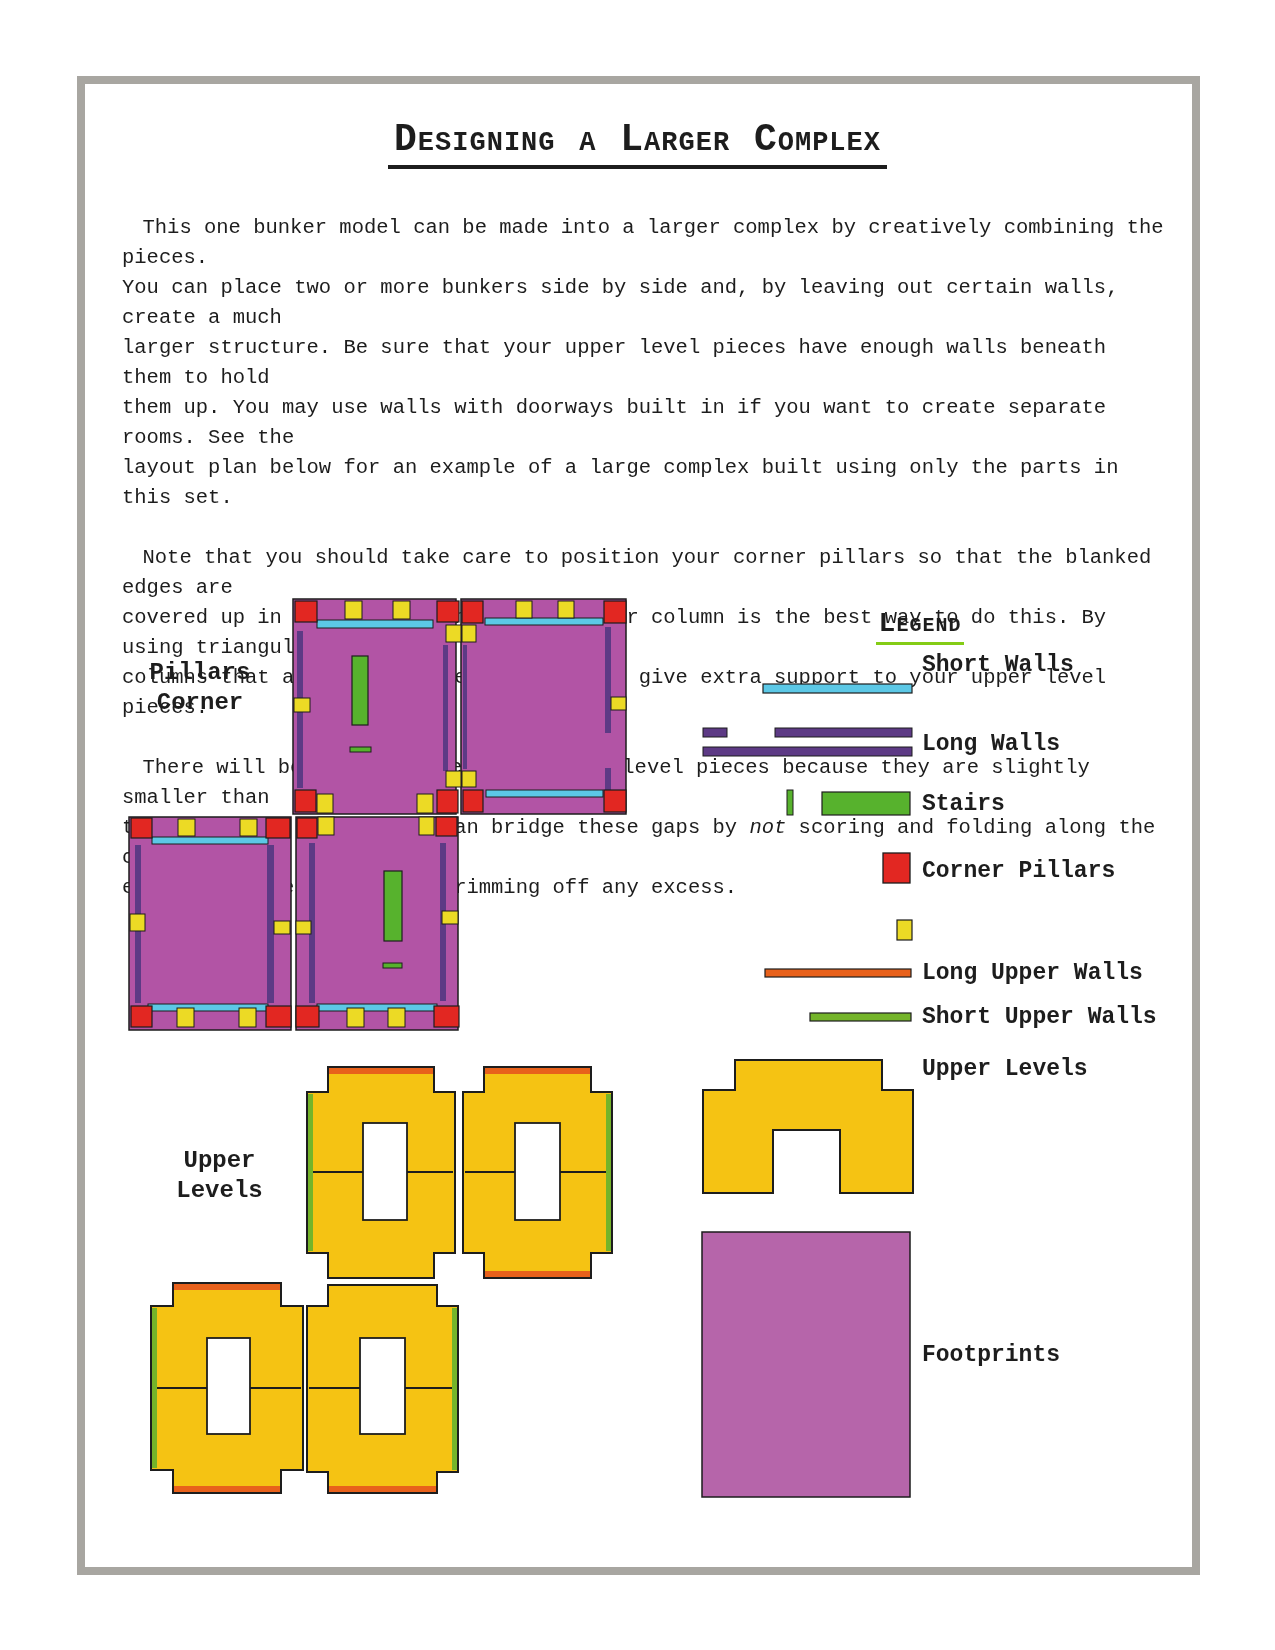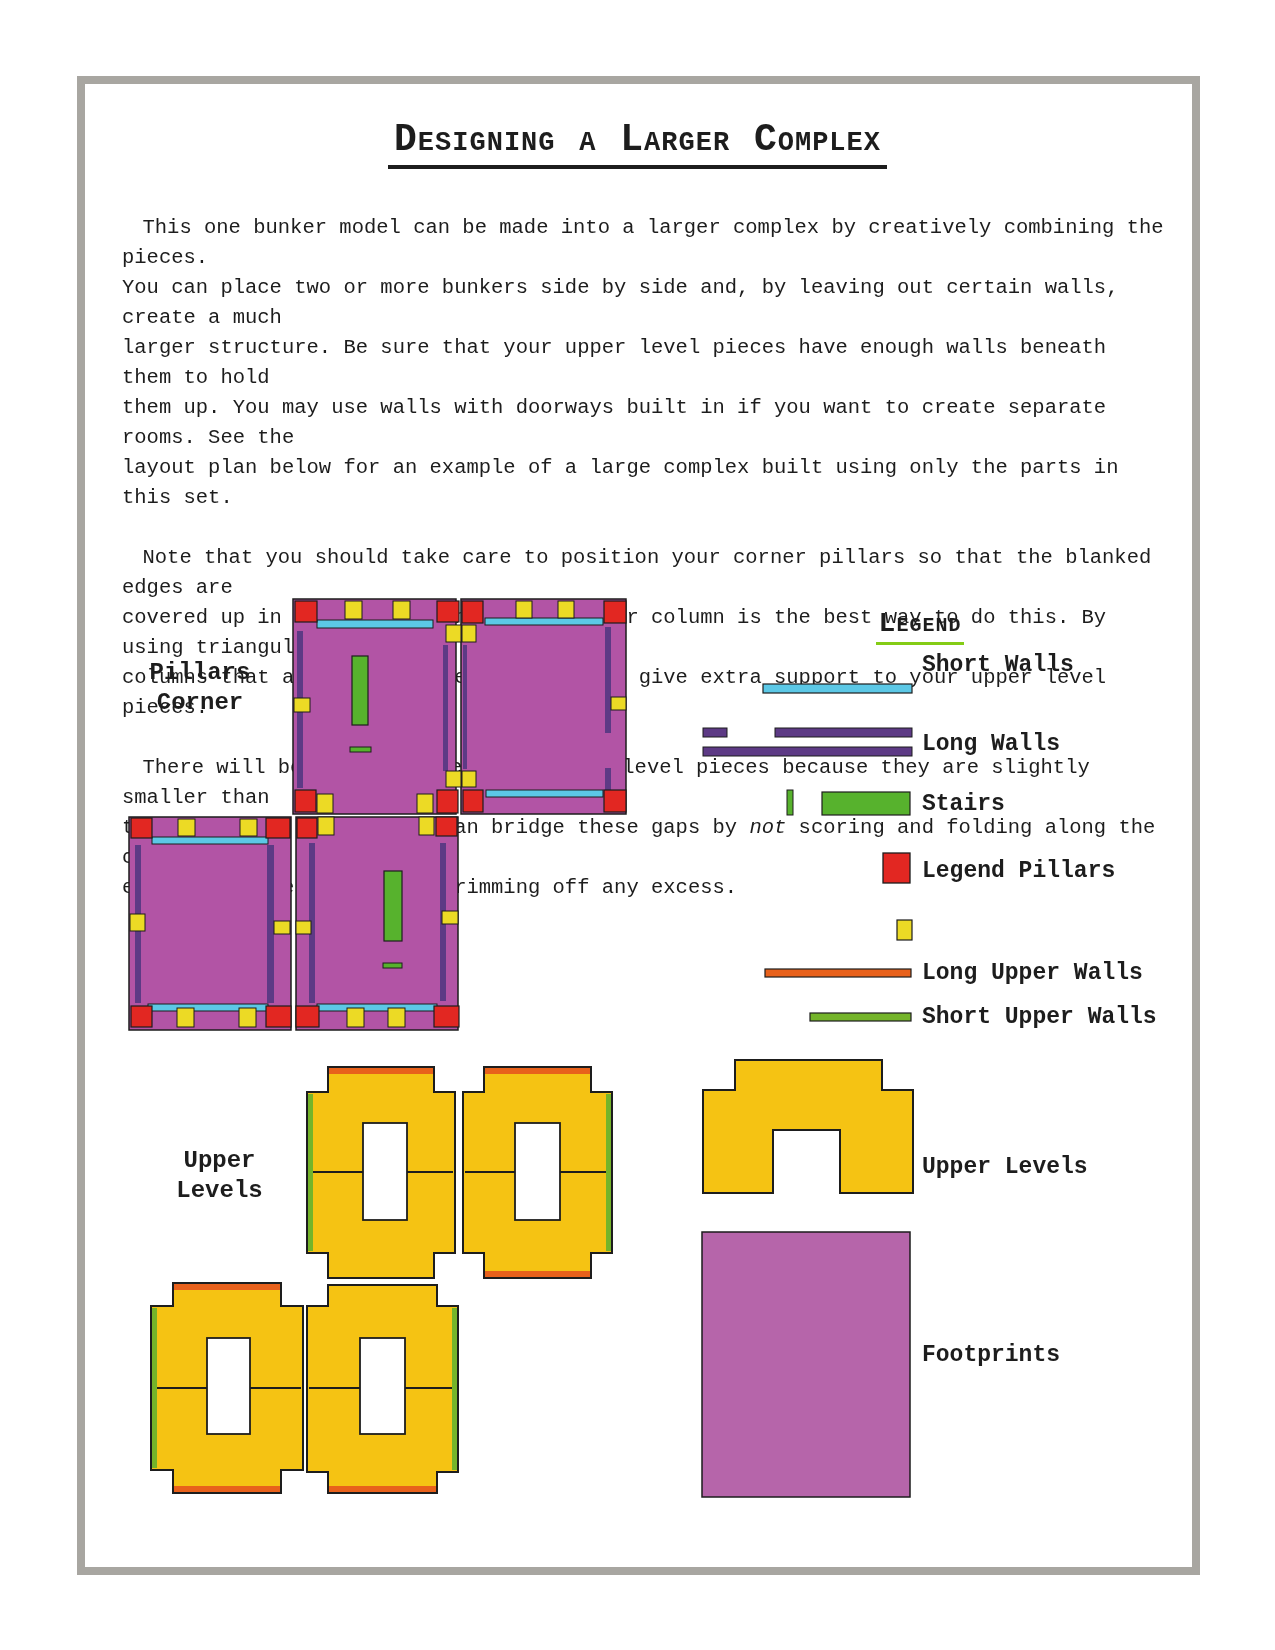--- a/index.html
+++ b/index.html
@@ -157,19 +157,19 @@
   <div class="lbl center" style="left:162px;top:1146px;width:115px;font-size:24px;">
     <div>Upper</div>
     <div>Levels</div>
   </div>
 
   <h2 class="legend-heading"><span>Legend</span></h2>
 
   <div class="lbl" style="left:922px;top:650px;">Short Walls</div>
   <div class="lbl" style="left:922px;top:729px;">Long Walls</div>
   <div class="lbl" style="left:922px;top:789px;">Stairs</div>
-  <div class="lbl" style="left:922px;top:856px;">Legend Pillars</div>
+  <div class="lbl" style="left:922px;top:856px;">Corner Pillars</div>
   <div class="lbl" style="left:922px;top:958px;">Long Upper Walls</div>
   <div class="lbl" style="left:922px;top:1002px;">Short Upper Walls</div>
-  <div class="lbl" style="left:922px;top:1152px;">Upper Levels</div>
+  <div class="lbl" style="left:922px;top:1054px;">Upper Levels</div>
   <div class="lbl" style="left:922px;top:1340px;">Footprints</div>
 
 </div>
 
 </body></html>

